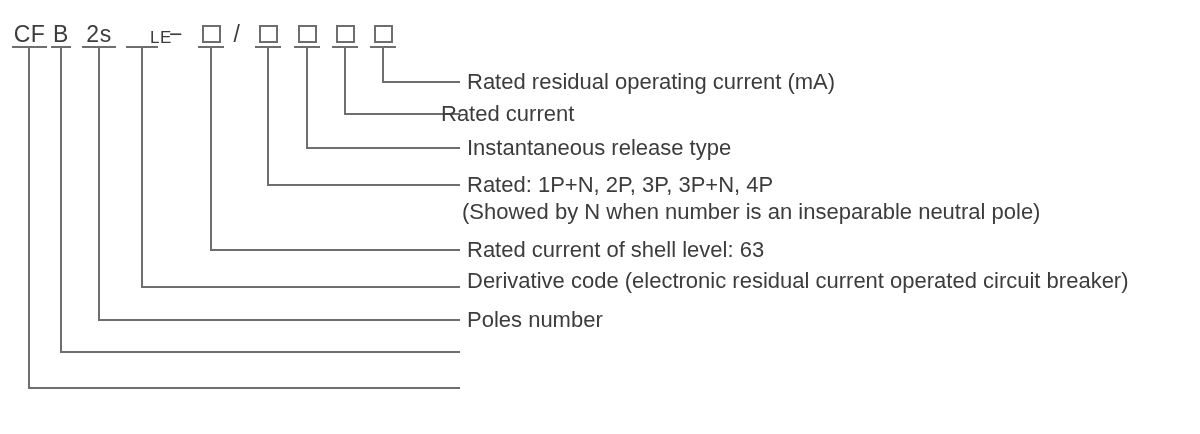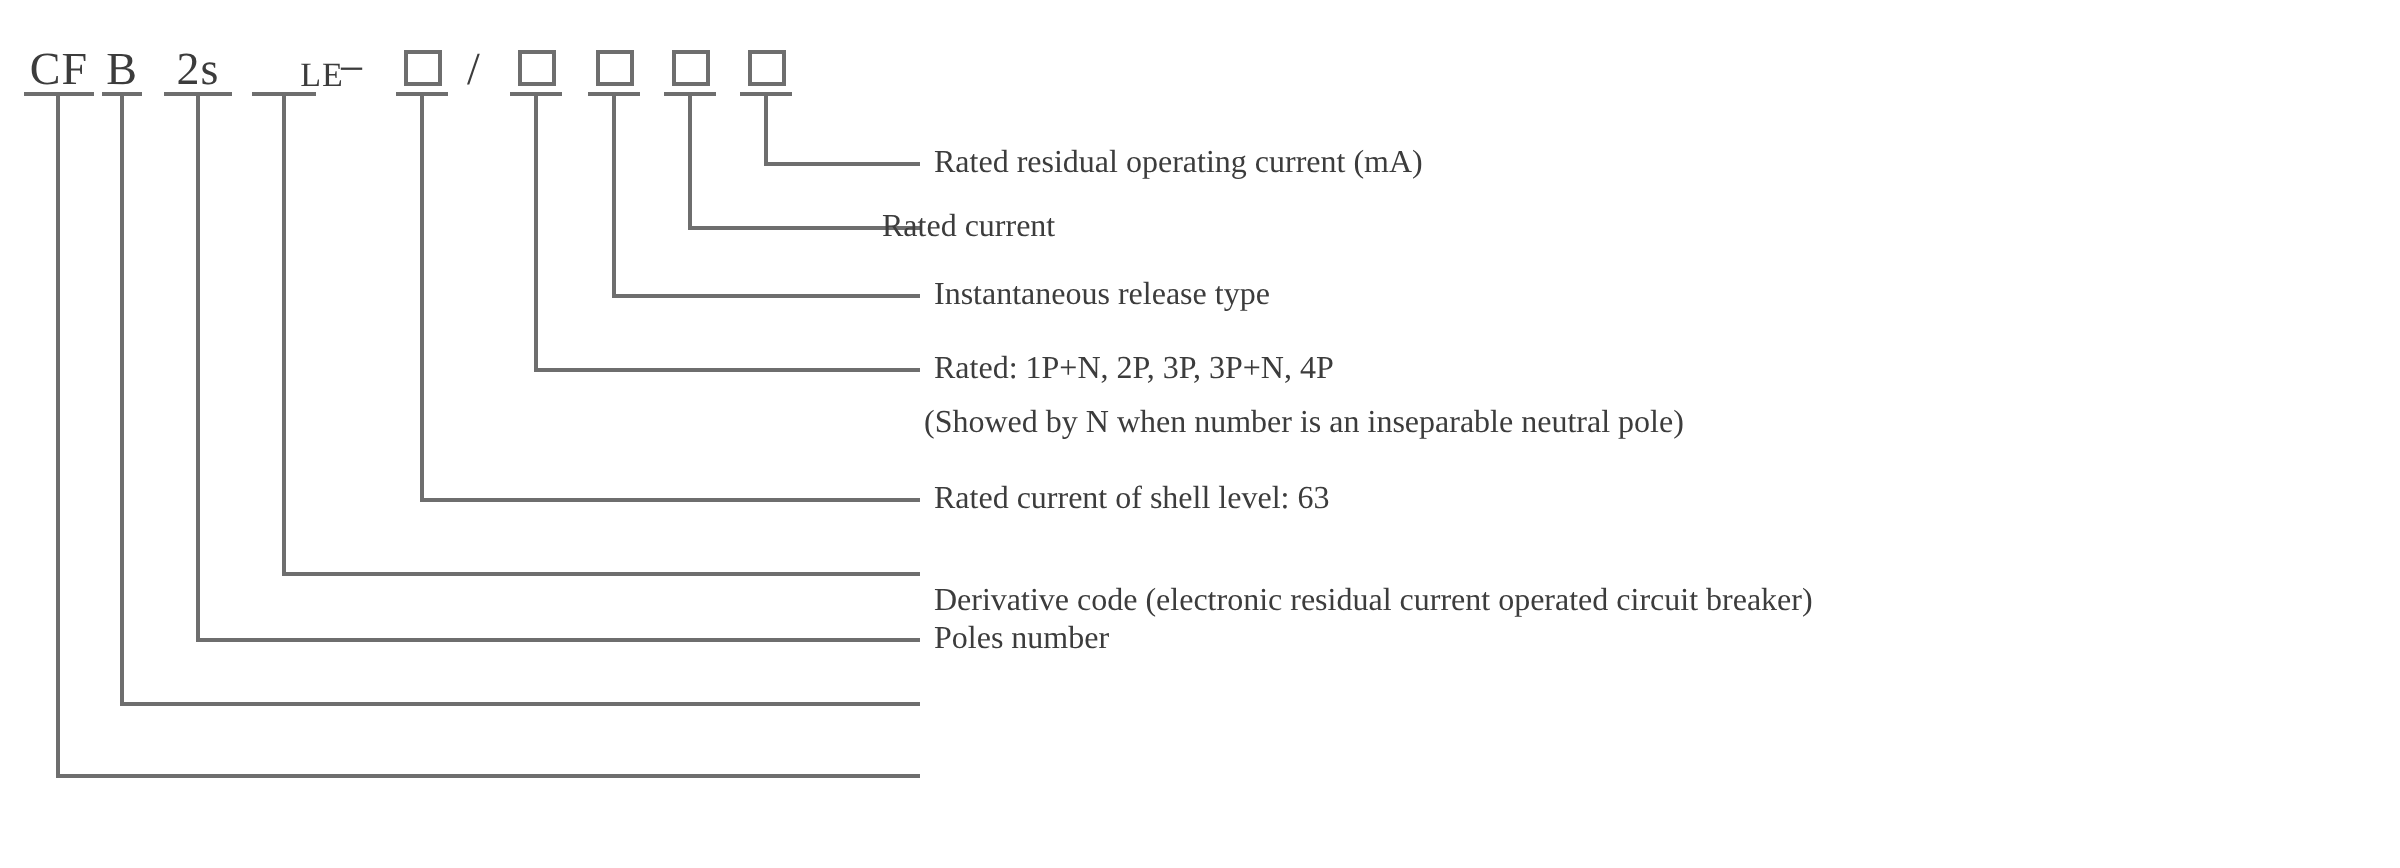--- a/index.html
+++ b/index.html
@@ -6,21 +6,21 @@
     --line: #6e6e6e;
     --text: #3c3c3c;
     --bg: #ffffff;
   }
   html, body { margin: 0; padding: 0; background: #fff; }
   .canvas {
     position: relative;
     width: 1200px;
     height: 434px;
     background: var(--bg);
-    font-family: Liberation Serif, serif;
+    font-family: Liberation Sans, sans-serif;
     overflow: hidden;
   }
   
   .seg {
     position: absolute;
     top: 20px;
     height: 26px;
     border-bottom: 2px solid var(--line);
     display: flex;
     align-items: flex-end;
@@ -53,21 +53,21 @@
   
   .connector {
     position: absolute;
     box-sizing: border-box;
     border-left: 2px solid var(--line);
     border-bottom: 2px solid var(--line);
   }
   
   .label {
     position: absolute;
-    font-size: 16px;
+    font-size: 22px;
     line-height: 26px;
     color: var(--text);
     white-space: nowrap;
   }
 </style>
 </head>
 <body>
 
 <div class="canvas">
 
@@ -114,16 +114,16 @@
   <div class="connector" style="left:98px;top:46px;width:362px;height:275px"></div>
   <div class="connector" style="left:60px;top:46px;width:400px;height:307px"></div>
   <div class="connector" style="left:28px;top:46px;width:432px;height:343px"></div>
 
   <div class="label" style="left:467px;top:69px">Rated residual operating current (mA)</div>
   <div class="label" style="left:441px;top:101px">Rated current</div>
   <div class="label" style="left:467px;top:135px">Instantaneous release type</div>
   <div class="label" style="left:467px;top:172px">Rated: 1P+N, 2P, 3P, 3P+N, 4P</div>
   <div class="label" style="left:462px;top:199px">(Showed by N when number is an inseparable neutral pole)</div>
   <div class="label" style="left:467px;top:237px">Rated current of shell level: 63</div>
-  <div class="label" style="left:467px;top:288px">Derivative code (electronic residual current operated circuit breaker)</div>
+  <div class="label" style="left:467px;top:268px">Derivative code (electronic residual current operated circuit breaker)</div>
   <div class="label" style="left:467px;top:307px">Poles number</div>
 
 </div>
 
 </body></html>

